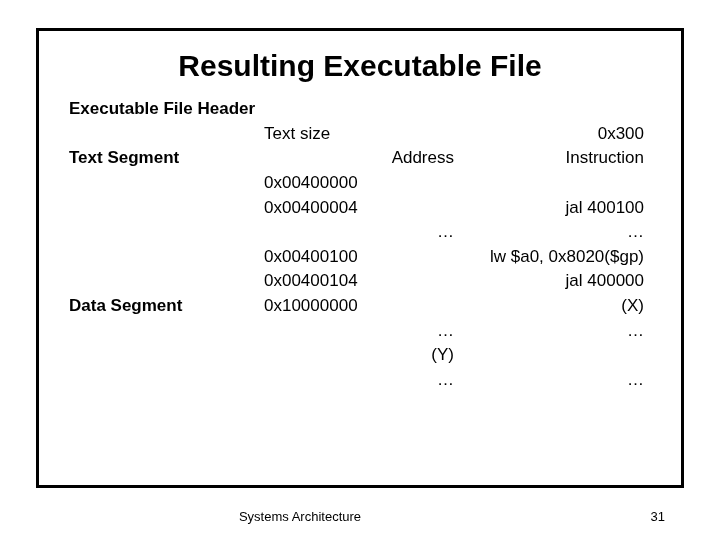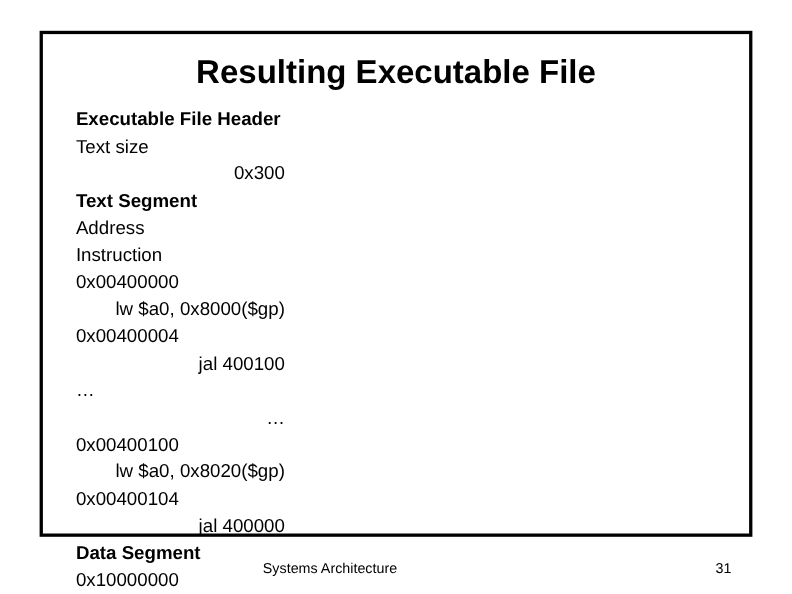--- a/index.html
+++ b/index.html
@@ -24,26 +24,26 @@
     font-size: 30px;
     font-weight: bold;
     color: #000;
     margin-bottom: 14px;
   }
   .content {
     font-size: 17px;
     color: #000;
     line-height: 1.45;
   }
-  .row { display: flex; flex-direction: column; }
+  .row { display: flex; }
   .c1 { width: 195px; }
   .c2 { width: 190px; }
   .c3 { width: 190px; text-align: right; }
-  .c2c { width: 190px; text-align: left; }
-  .c3c { width: 190px; text-align: left; }
+  .c2c { width: 190px; text-align: right; }
+  .c3c { width: 190px; text-align: right; }
   .bold { font-weight: bold; }
   .footer {
     position: absolute;
     left: 55px;
     right: 55px;
     bottom: 16px;
     display: flex;
     justify-content: space-between;
     font-size: 13px;
     color: #000;
@@ -76,21 +76,20 @@
 
       <div class="row">
         <div class="c1 bold">Text Segment</div>
         <div class="c2c">Address</div>
         <div class="c3c">Instruction</div>
       </div>
 
       <div class="row">
         <div class="c1"></div>
         <div class="c2">0x00400000</div>
-        <div class="c3">lw $a0, 0x8000($gp)</div>
       </div>
 
       <div class="row">
         <div class="c1"></div>
         <div class="c2">0x00400004</div>
         <div class="c3">jal 400100</div>
       </div>
 
       <div class="row">
         <div class="c1"></div>

